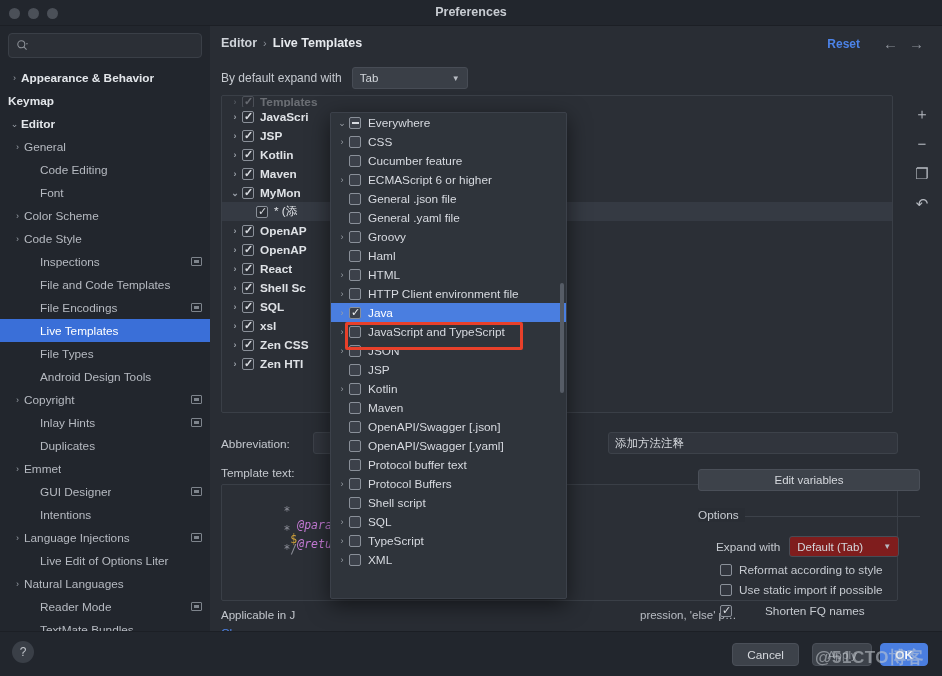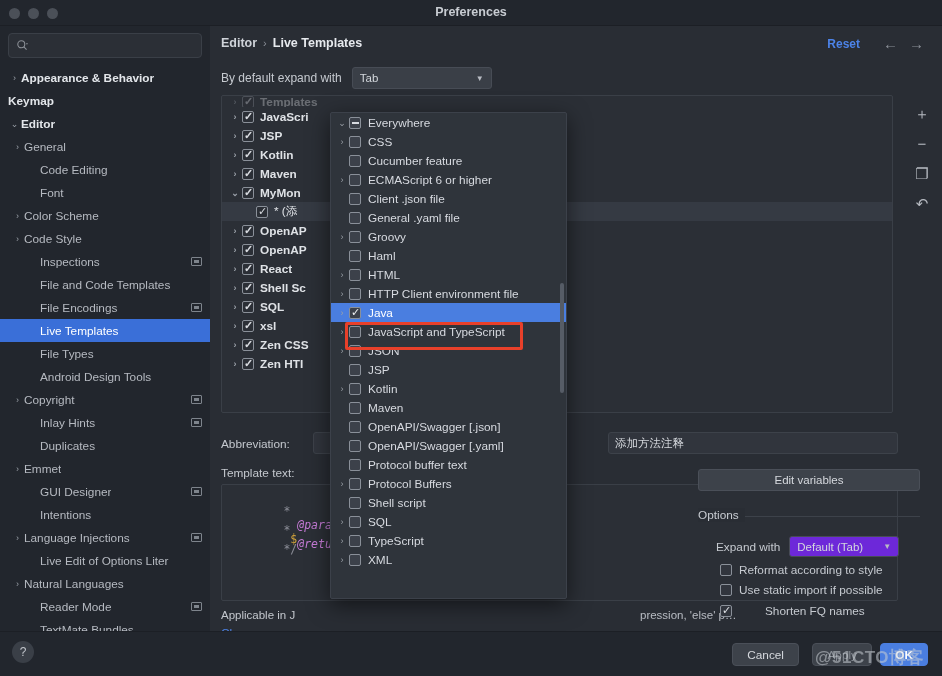--- a/index.html
+++ b/index.html
@@ -82,21 +82,21 @@
     position: absolute; top: 9px; font-size: 15px; color: #8c9199; cursor: pointer;
   }
   .nav-back { right: 44px; }
   .nav-fwd { right: 18px; }
 
   .expand-row {
     position: absolute; left: 11px; top: 41px; display: flex; align-items: center; gap: 10px;
   }
   .expand-label { font-size: 12px; color: #c6cad0; }
   .combo {
-    width: 140px; height: 22px; background: #3a3f47; border: 1px solid #474c55; border-radius: 3px;
+    width: 116px; height: 22px; background: #3a3f47; border: 1px solid #474c55; border-radius: 3px;
     display: flex; align-items: center; padding: 0 7px; font-size: 11.5px; color: #d3d7dc;
     position: relative; cursor: pointer;
   }
   .combo .caret { position: absolute; right: 7px; font-size: 8px; color: #b8bcc3; }
 
   
   .groups-panel {
     position: absolute; left: 11px; top: 69px; width: 672px; height: 318px;
     background: #2b2f36; border: 1px solid #3a3f47; border-radius: 2px;
     overflow: hidden;
@@ -167,21 +167,21 @@
     background: #292d34; padding-right: 6px; z-index: 2;
   }
   .opt-rule {
     position: absolute; left: 488px; top: 490px; width: 222px; height: 1px; background: #3d424a;
   }
   .opt-expand-row {
     position: absolute; left: 506px; top: 510px; display: flex; align-items: center; gap: 9px;
   }
   .opt-expand-label { font-size: 11.8px; color: #c6cad0; }
   .combo-sm {
-    width: 110px; height: 21px; background: #6d28d9; border: 1px solid #474c55; border-radius: 3px;
+    width: 110px; height: 21px; background: #7f1d1d; border: 1px solid #474c55; border-radius: 3px;
     display: flex; align-items: center; padding: 0 7px; font-size: 11.5px; color: #d3d7dc;
     position: relative; cursor: pointer;
   }
   .combo-sm .caret { position: absolute; right: 7px; font-size: 8px; color: #b8bcc3; }
   .opt-check {
     position: absolute; left: 510px; display: flex; align-items: center; gap: 7px;
     font-size: 11.8px; color: #c6cad0; cursor: pointer;
   }
   .oc1 { top: 537px; } .oc2 { top: 557px; } .oc3 { top: 578px; gap: 33px; }
   .cb2 {
@@ -552,21 +552,21 @@
         <div class="pop-row">
           <span class="pop-arrow">›</span>
           <span style="width: 0px;"></span>
           <span class="cb3"></span>
           <span>ECMAScript 6 or higher</span>
         </div>
         <div class="pop-row">
           <span class="pop-arrow"></span>
           <span style="width: 0px;"></span>
           <span class="cb3"></span>
-          <span>Client .json file</span>
+          <span>General .json file</span>
         </div>
         <div class="pop-row">
           <span class="pop-arrow"></span>
           <span style="width: 0px;"></span>
           <span class="cb3"></span>
           <span>General .yaml file</span>
         </div>
         <div class="pop-row">
           <span class="pop-arrow">›</span>
           <span style="width: 0px;"></span>

